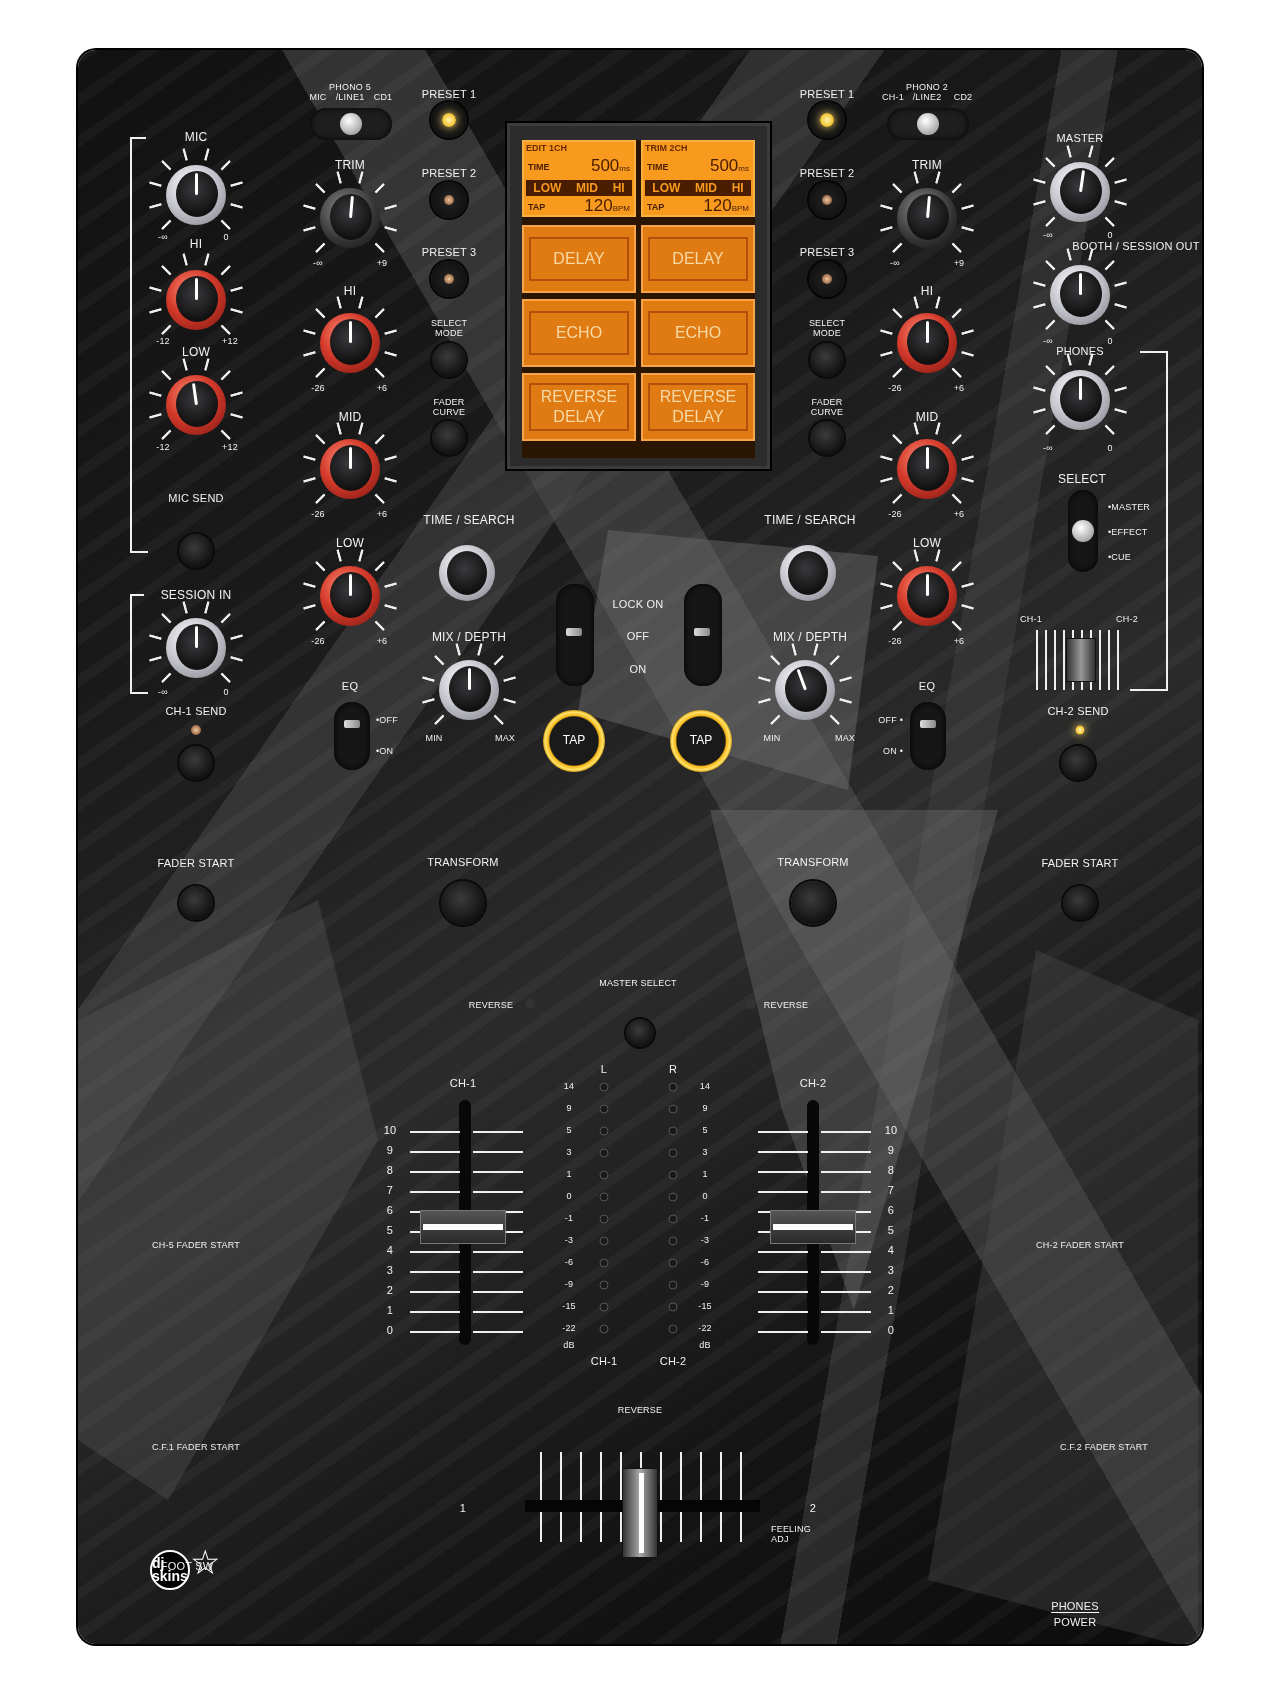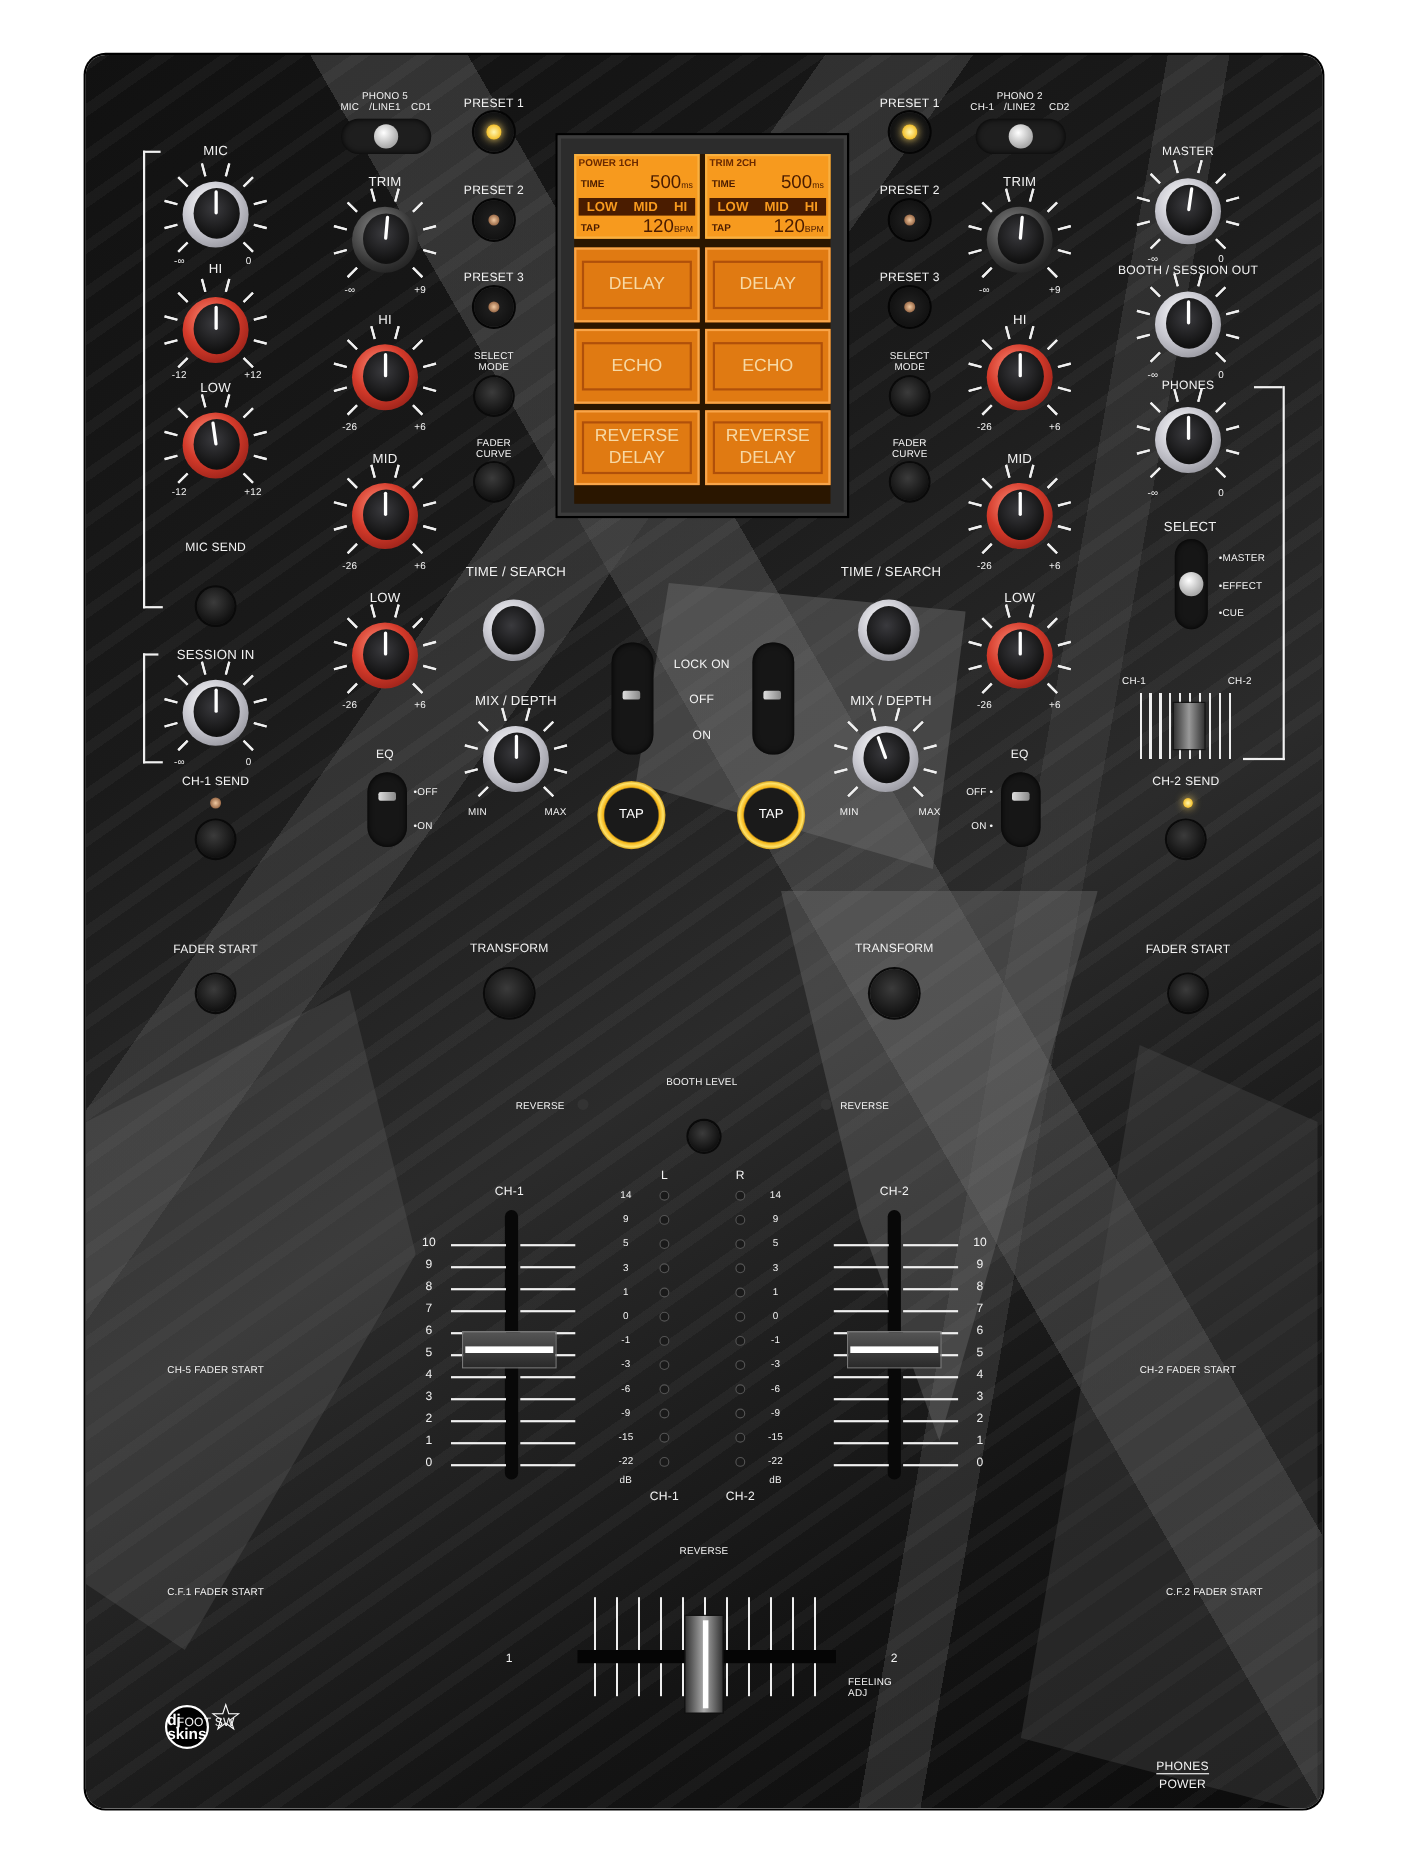--- a/index.html
+++ b/index.html
@@ -279,21 +279,21 @@
 <div class="led dim" style="left:449px;top:279px"></div>
 <div class="lbl sm" style="left:449px;top:318px;width:50px;white-space:normal;line-height:10px">SELECT MODE</div>
 <div class="btn-round" style="left:449px;top:360px"></div>
 <div class="lbl sm" style="left:449px;top:397px;width:50px;white-space:normal;line-height:10px">FADER CURVE</div>
 <div class="btn-round" style="left:449px;top:438px"></div>
 
 <div class="lcd">
   <div class="lcd-inner">
     <div class="lcd-col" style="left:0">
       <div class="lcd-edit">
-        <div class="hdr">POWER 1CH</div>
+        <div class="hdr">EDIT 1CH</div>
         <div class="row" style="top:20px">TIME</div>
         <div class="val" style="top:14px"><span>500</span><span class="unit">ms</span></div>
         <div class="bands">
             <span>LOW</span>
             <span>MID</span>
             <span>HI</span>
           </div>
         <div class="row" style="top:60px">TAP</div>
         <div class="val" style="top:54px"><span>120</span><span class="unit">BPM</span></div>
       </div>
@@ -513,21 +513,21 @@
     <div class="tick" style="transform: rotate(-45deg);"></div>
     <div class="tick" style="transform: rotate(-75deg);"></div>
     <div class="tick" style="transform: rotate(-105deg);"></div>
     <div class="tick" style="transform: rotate(-135deg);"></div>
     <div class="cap"></div>
     <div class="inner"></div>
     <div class="pointer" style="transform:rotate(8deg)"></div>
   </div>
 <div class="lbl sm" style="left:1048px;top:230px">-∞</div>
 <div class="lbl sm" style="left:1110px;top:230px">0</div>
-<div class="lbl md" style="left:1080px;top:240px">BOOTH / SESSION OUT</div>
+<div class="lbl md" style="left:1136px;top:240px">BOOTH / SESSION OUT</div>
 <div class="knob" style="left:1080px;top:295px">
     <div class="tick" style="transform: rotate(135deg);"></div>
     <div class="tick" style="transform: rotate(105deg);"></div>
     <div class="tick" style="transform: rotate(75deg);"></div>
     <div class="tick" style="transform: rotate(45deg);"></div>
     <div class="tick" style="transform: rotate(15deg);"></div>
     <div class="tick" style="transform: rotate(-15deg);"></div>
     <div class="tick" style="transform: rotate(-45deg);"></div>
     <div class="tick" style="transform: rotate(-75deg);"></div>
     <div class="tick" style="transform: rotate(-105deg);"></div>
@@ -583,21 +583,21 @@
 <div class="lbl md" style="left:1080px;top:857px">FADER START</div>
 <div class="btn-round" style="left:1080px;top:903px"></div>
 
 <div class="lbl md" style="left:463px;top:856px">TRANSFORM</div>
 <div class="btn-round" style="left:463px;top:903px;width:44px;height:44px"></div>
 <div class="lbl md" style="left:813px;top:856px">TRANSFORM</div>
 <div class="btn-round" style="left:813px;top:903px;width:44px;height:44px"></div>
 
 <div class="lbl sm" style="left:491px;top:1000px">REVERSE</div>
 <div class="led dim" style="left:530px;top:1004px;background:#333"></div>
-<div class="lbl sm" style="left:638px;top:978px">BOOTH LEVEL</div>
+<div class="lbl sm" style="left:638px;top:978px">MASTER SELECT</div>
 <div class="btn-round" style="left:640px;top:1033px;width:28px;height:28px"></div>
 <div class="led dim" style="left:751px;top:1004px;background:#333"></div>
 <div class="lbl sm" style="left:786px;top:1000px">REVERSE</div>
 
 <div class="lbl md" style="left:463px;top:1077px">CH-1</div>
 <div class="abs" style="left:459px;top:1100px;width:12px;height:245px;background:#080808;border-radius:6px"></div>
 <div id="ch1scale">
     <div class="fader-line" style="left: 410px; top: 1131px; width: 50px;"></div>
     <div class="fader-line" style="left: 473px; top: 1131px; width: 50px;"></div>
     <div class="lbl md" style="left: 390px; top: 1124px;">10</div>

